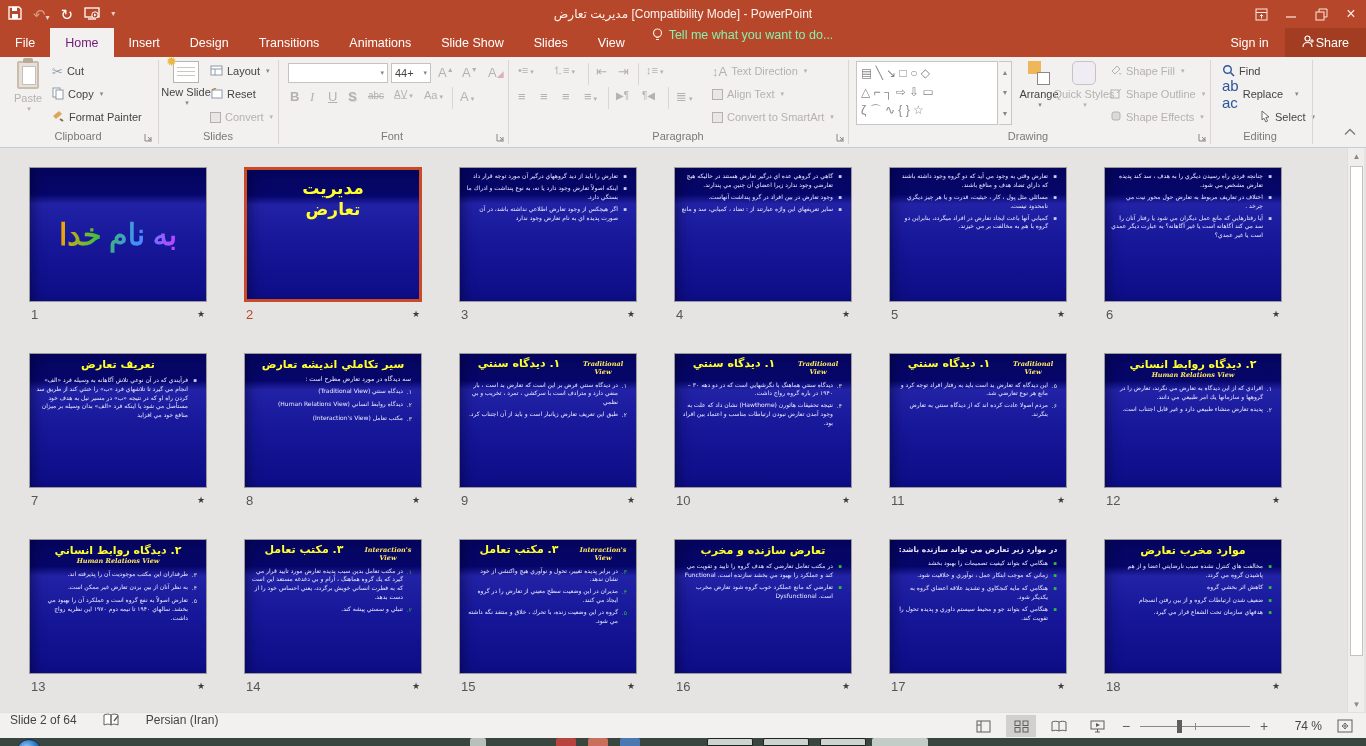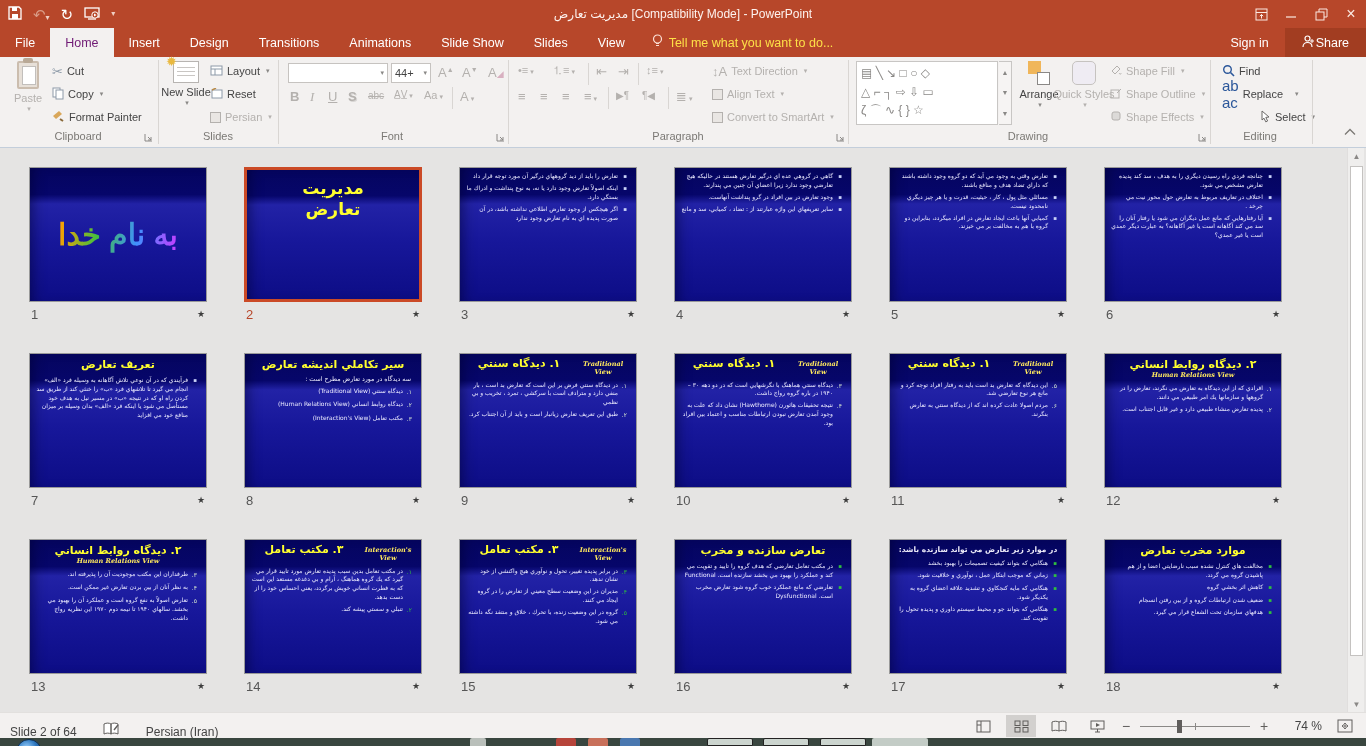--- a/index.html
+++ b/index.html
@@ -13,21 +13,21 @@
   .qat .dim{color:#d99c87}
   .qat .tiny{font-size:8px;color:#f0cfc4}
   .apptitle{position:absolute;left:200px;right:200px;top:0;height:28px;line-height:28px;text-align:center;font-size:12px;color:#fdf2ee;white-space:nowrap;overflow:hidden}
   .winbtns{position:absolute;right:0;top:0;height:28px;display:flex}
   .winbtn{width:30px;height:28px;display:flex;align-items:center;justify-content:center;color:#fbe9e2}
 
   
   .tabrow{position:absolute;top:28px;left:0;right:0;height:29px;background:#b7472a;display:flex;align-items:stretch;color:#fff;font-size:12.5px}
   .tab{padding:0 15px;display:flex;align-items:center;white-space:nowrap}
   .tab.active{background:#f3f1f0;color:#701a75}
-  .tellme{display:flex;align-items:center;gap:6px;padding:0 12px;color:#fde047;white-space:nowrap}
+  .tellme{display:flex;gap:6px;padding:0 12px;color:#86efac;white-space:nowrap}
   .flexspace{flex:1}
   .signin{display:flex;align-items:center;padding:0 16px;white-space:nowrap}
   .sharebtn{display:flex;align-items:center;gap:1px;padding:0 17px;background:#a23d21;white-space:nowrap}
 
   
   .ribbon{position:absolute;top:57px;left:0;right:0;height:91px;background:#f3f1f0;border-bottom:1px solid #c3cedb}
   .ribbon *{white-space:nowrap}
   .vdiv{position:absolute;top:3px;height:84px;width:1px;background:#d9d6d3}
   .glabel{position:absolute;top:73px;font-size:11px;color:#7b7975;text-align:center}
   .launch{position:absolute;width:10px;height:10px;color:#8a8886}
@@ -62,21 +62,21 @@
   .grid{position:absolute;left:29px;top:19px;display:grid;grid-template-columns:repeat(6,178px);column-gap:37px;row-gap:29px}
   .cell{width:178px;height:157px;position:relative}
   .thumb{width:178px;height:135px;border:1px solid #999;background:
      linear-gradient(180deg,#05055f 0%,#06066a 20%,#2222a6 27%,#17179a 55%,#0d0d86 100%);
      overflow:hidden;position:relative;direction:rtl;box-shadow:inset 10px 0 14px -8px rgba(0,0,40,.55)}
   .thumb.sel{border:3px solid #cb4a26}
   .cap{position:absolute;left:2px;right:2px;top:138px;height:18px;display:flex;align-items:center;justify-content:space-between;color:#565656}
   .cap .num{font-size:13px}
   .cap .num.sel{color:#b7472a}
   .cap .star{font-size:9px;color:#3d3d3d}
-  .bism{position:absolute;inset:0;display:flex;align-items:center;justify-content:center;font-size:30px;font-weight:bold;font-family:Liberation Sans, sans-serif;
+  .bism{position:absolute;inset:0;display:flex;align-items:center;justify-content:center;font-size:30px;font-weight:bold;font-family:Liberation Serif, serif;
      background:linear-gradient(100deg,#ff4040,#ffa000,#40c040,#4090ff,#c040ff,#ff4040);-webkit-background-clip:text;background-clip:text;color:transparent}
   .bigtitle{margin:8px 30px 0;text-align:center;color:#ffff2e;font-weight:bold;font-size:17px;line-height:1.25;font-family:"DejaVu Sans",sans-serif}
   .t-title{color:#ffff2e;font-weight:bold;font-size:11px;line-height:1.2;text-align:center;padding:4px 8px 1px;font-family:"DejaVu Sans",sans-serif}
   .t-title.white{color:#eceaf8;font-size:7.5px;font-weight:bold;padding-top:5px}
   .t-en{color:#ffe95e;font-family:"DejaVu Serif",serif;font-style:italic;font-weight:bold;font-size:6.5px;text-align:center;line-height:1.2;direction:ltr}
   .t-head{display:flex;align-items:flex-start;padding:3px 4px 0}
   .t-head .t-title{flex:1;padding:0 2px}
   .t-head .t-en{width:58px;margin-top:4px}
   .t-intro{color:#f0efff;font-size:6.3px;padding:3px 10px 1px;text-align:right;font-family:"DejaVu Sans",sans-serif}
   .t-body{padding:4px 9px 0 6px}
@@ -86,21 +86,21 @@
   .itm .mk.green{color:#2fbf3f}
   .itm .tx{flex:1}
 
   
   .vscroll{position:absolute;left:1347px;top:0;width:17px;height:564px;background:#efeeed;border-left:1px solid #e0dedd}
   .vscroll .arr{position:absolute;left:0;width:17px;height:16px;display:flex;align-items:center;justify-content:center;font-size:8px;color:#8a8886}
   .vthumb{position:absolute;left:2px;top:18px;width:13px;height:490px;background:#fff;border:1px solid #c4c2c0}
 
   
   .statusbar{position:absolute;top:712px;left:0;right:0;height:26px;background:#f3f1f0;border-top:1px solid #e2e0de;color:#444;font-size:12px}
-  .sb-l{position:absolute;left:10px;top:0;height:26px;display:flex;align-items:flex-end;gap:26px}
+  .sb-l{position:absolute;left:10px;top:0;height:26px;display:flex;align-items:flex-start;gap:26px}
   .sb-r{position:absolute;right:6px;top:0;height:26px;display:flex;align-items:center;gap:8px}
   .viewbtn{width:30px;height:22px;display:flex;align-items:center;justify-content:center;color:#605e5c}
   .viewbtn.active{background:#d2d0ce}
   .ztrack{position:relative;width:110px;height:22px}
   .ztrack .line{position:absolute;left:0;right:0;top:11px;height:1px;background:#8a8886}
   .ztrack .tick{position:absolute;left:50%;top:8px;width:1px;height:7px;background:#8a8886}
   .ztrack .zthumb{position:absolute;left:34%;top:5px;width:5px;height:13px;background:#605e5c}
   .zsign{font-size:14px;color:#605e5c;width:12px;text-align:center}
 
   
@@ -249,21 +249,21 @@
   </div>
   <div class="rsmall" style="left:210px;top:27px">
     <span><svg width="13" height="11" viewBox="0 0 13 11">
           <rect x="2" y="2" width="10" height="8" fill="#fff" stroke="#8d9aa8"></rect>
           <path d="M2 2L6 0" stroke="#b98c4a" stroke-width="1.4"></path>
         </svg></span>
     <span>Reset</span>
   </div>
   <div class="rsmall dis" style="left:210px;top:50px">
     <span class="sqico"></span>
-    <span class="dis">Persian</span>
+    <span class="dis">Convert</span>
       <span class="dd dis">▾</span>
   </div>
   <div class="glabel" style="left:158px;width:120px">Slides</div>
   <div class="vdiv" style="left:278px"></div>
 
   <div class="combo" style="left:288px;top:6px;width:100px">
       <span></span>
       <span class="dd">▾</span>
     </div>
   <div class="combo" style="left:391px;top:6px;width:40px">

